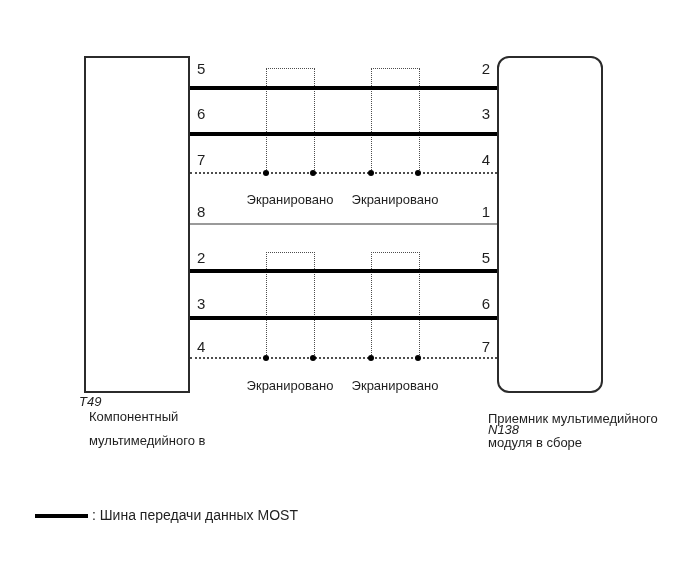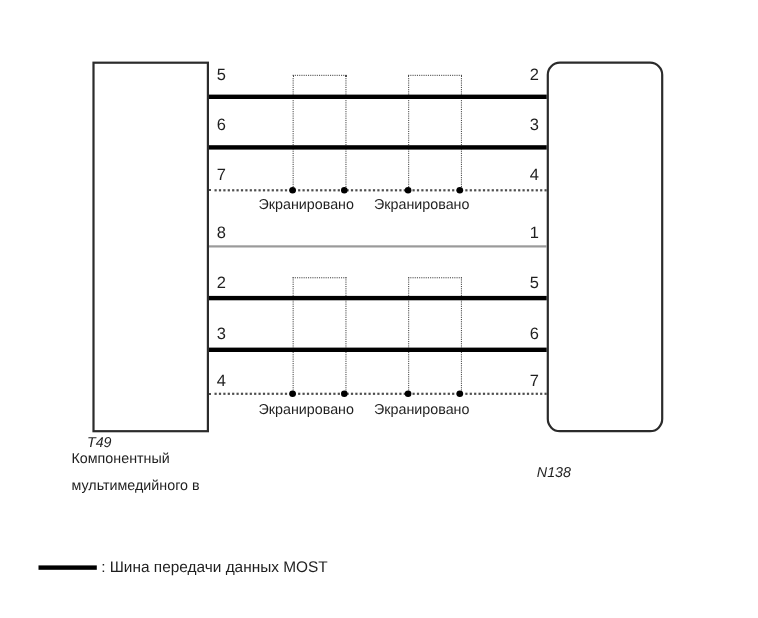--- a/index.html
+++ b/index.html
@@ -30,22 +30,22 @@
   .shield-box{
     position:absolute;width:47px;z-index:1;
     border:1px dotted var(--shield-dotted,#5a5a5a);
     border-bottom:none;
   }
   .dot{
     position:absolute;width:6px;height:6px;border-radius:50%;
     background:#000;z-index:4;
   }
   .shield-label{
-    position:absolute;width:110px;text-align:left;
-    font-size:13px;line-height:14px;z-index:5;background:transparent;
+    position:absolute;width:110px;text-align:center;
+    font-size:13px;line-height:14px;z-index:5;background:transparent;margin-top:14px;
   }
   .conn-id{position:absolute;font-size:13px;line-height:14px;font-style:italic;}
   .conn-name{position:absolute;font-size:13px;line-height:23.5px;}
   .legend{position:absolute;left:35px;top:505px;height:24px;}
   .legend-swatch{position:absolute;left:0;top:9px;width:53px;height:4px;background:var(--wire-most,#000);}
   .legend-text{position:absolute;left:57px;top:2px;white-space:nowrap;font-size:14px;line-height:16px;}
 </style>
 </head>
 <body>
 
@@ -95,25 +95,29 @@
   <div class="dot" style="left:310px;top:355px;"></div>
   <div class="dot" style="left:368px;top:355px;"></div>
   <div class="dot" style="left:415px;top:355px;"></div>
 
   <div class="shield-label" style="left:235px;top:179px;">Экранировано</div>
   <div class="shield-label" style="left:340px;top:179px;">Экранировано</div>
   <div class="shield-label" style="left:235px;top:365px;">Экранировано</div>
   <div class="shield-label" style="left:340px;top:365px;">Экранировано</div>
 
   <div class="conn-id" style="left:79px;top:395px;">T49</div>
-  <div class="conn-name" style="left:65px;top:405px;">
+  <div class="conn-name" style="left:89px;top:405px;">
     <div>Компонентный</div>
     <div>мультимедийного в</div>
   </div>
 
   <div class="conn-id" style="left:488px;top:395px;margin-top:28px;">N138</div>
+  <div class="conn-name" style="left:488px;top:407px;">
+    <div>Приемник мультимедийного</div>
+    <div>модуля в сборе</div>
+  </div>
 
   <div class="legend">
     <div class="legend-swatch"></div>
     <div class="legend-text">: Шина передачи данных MOST</div>
   </div>
 
 </div>
 
 </body></html>

